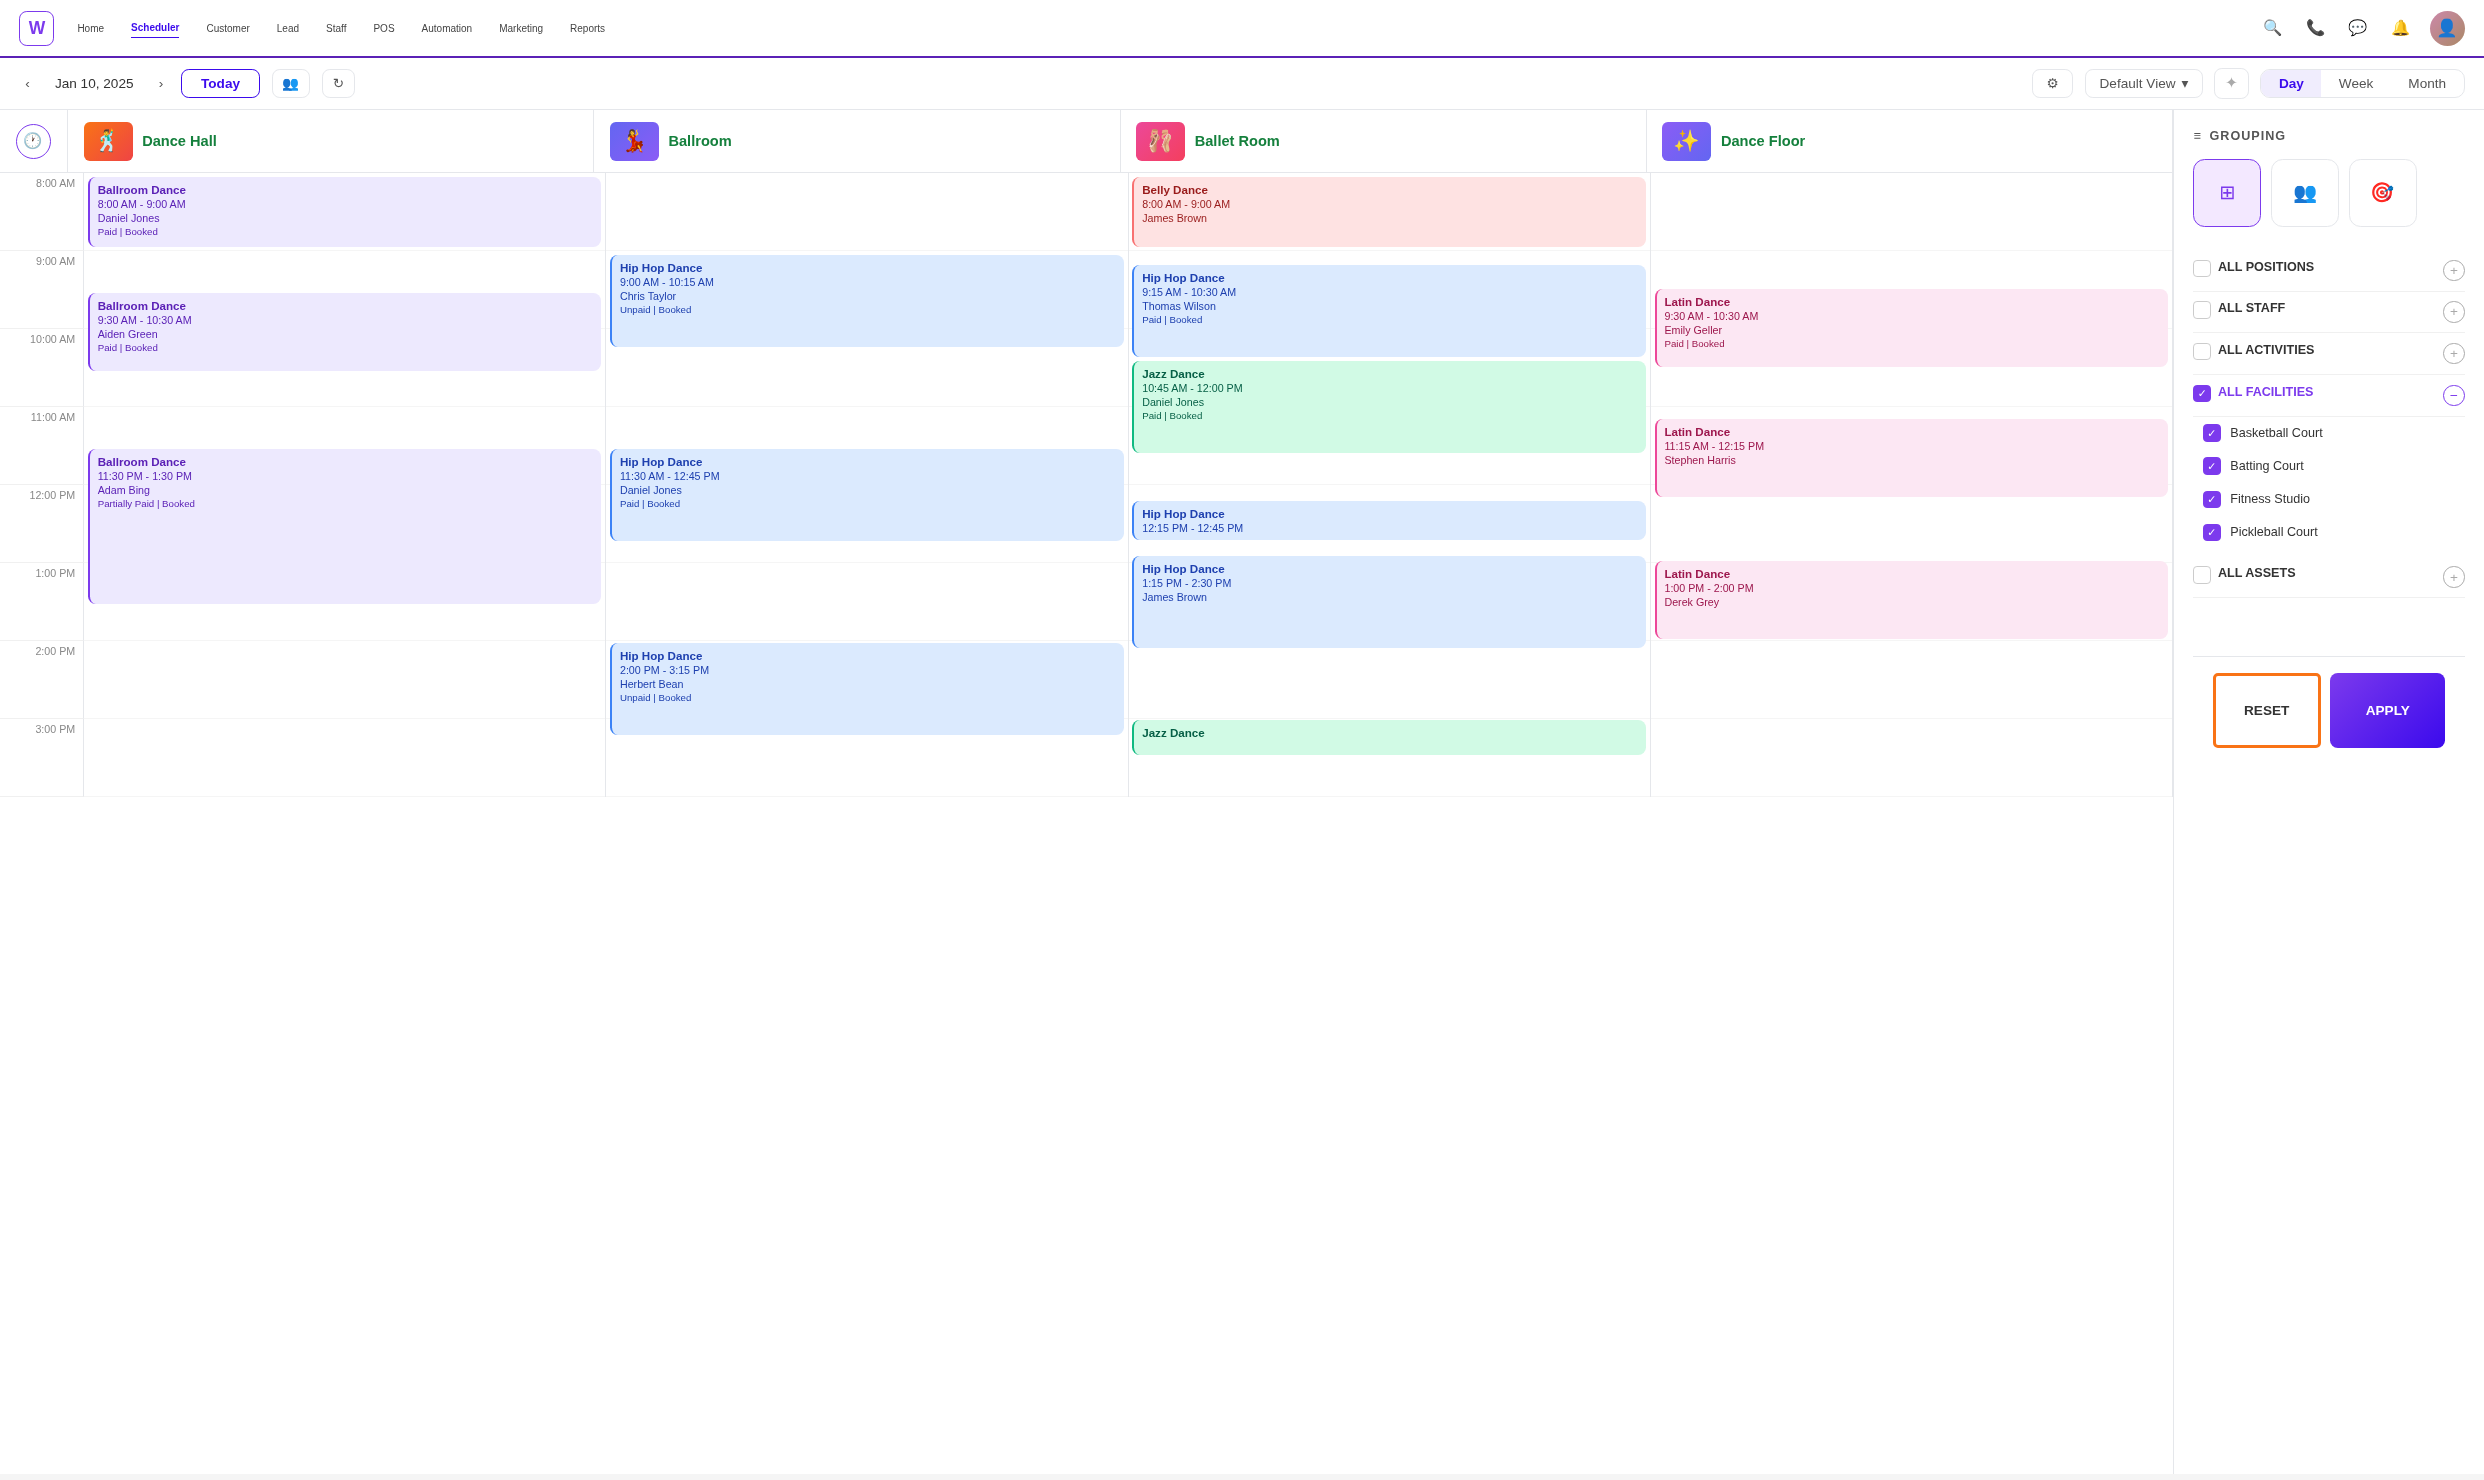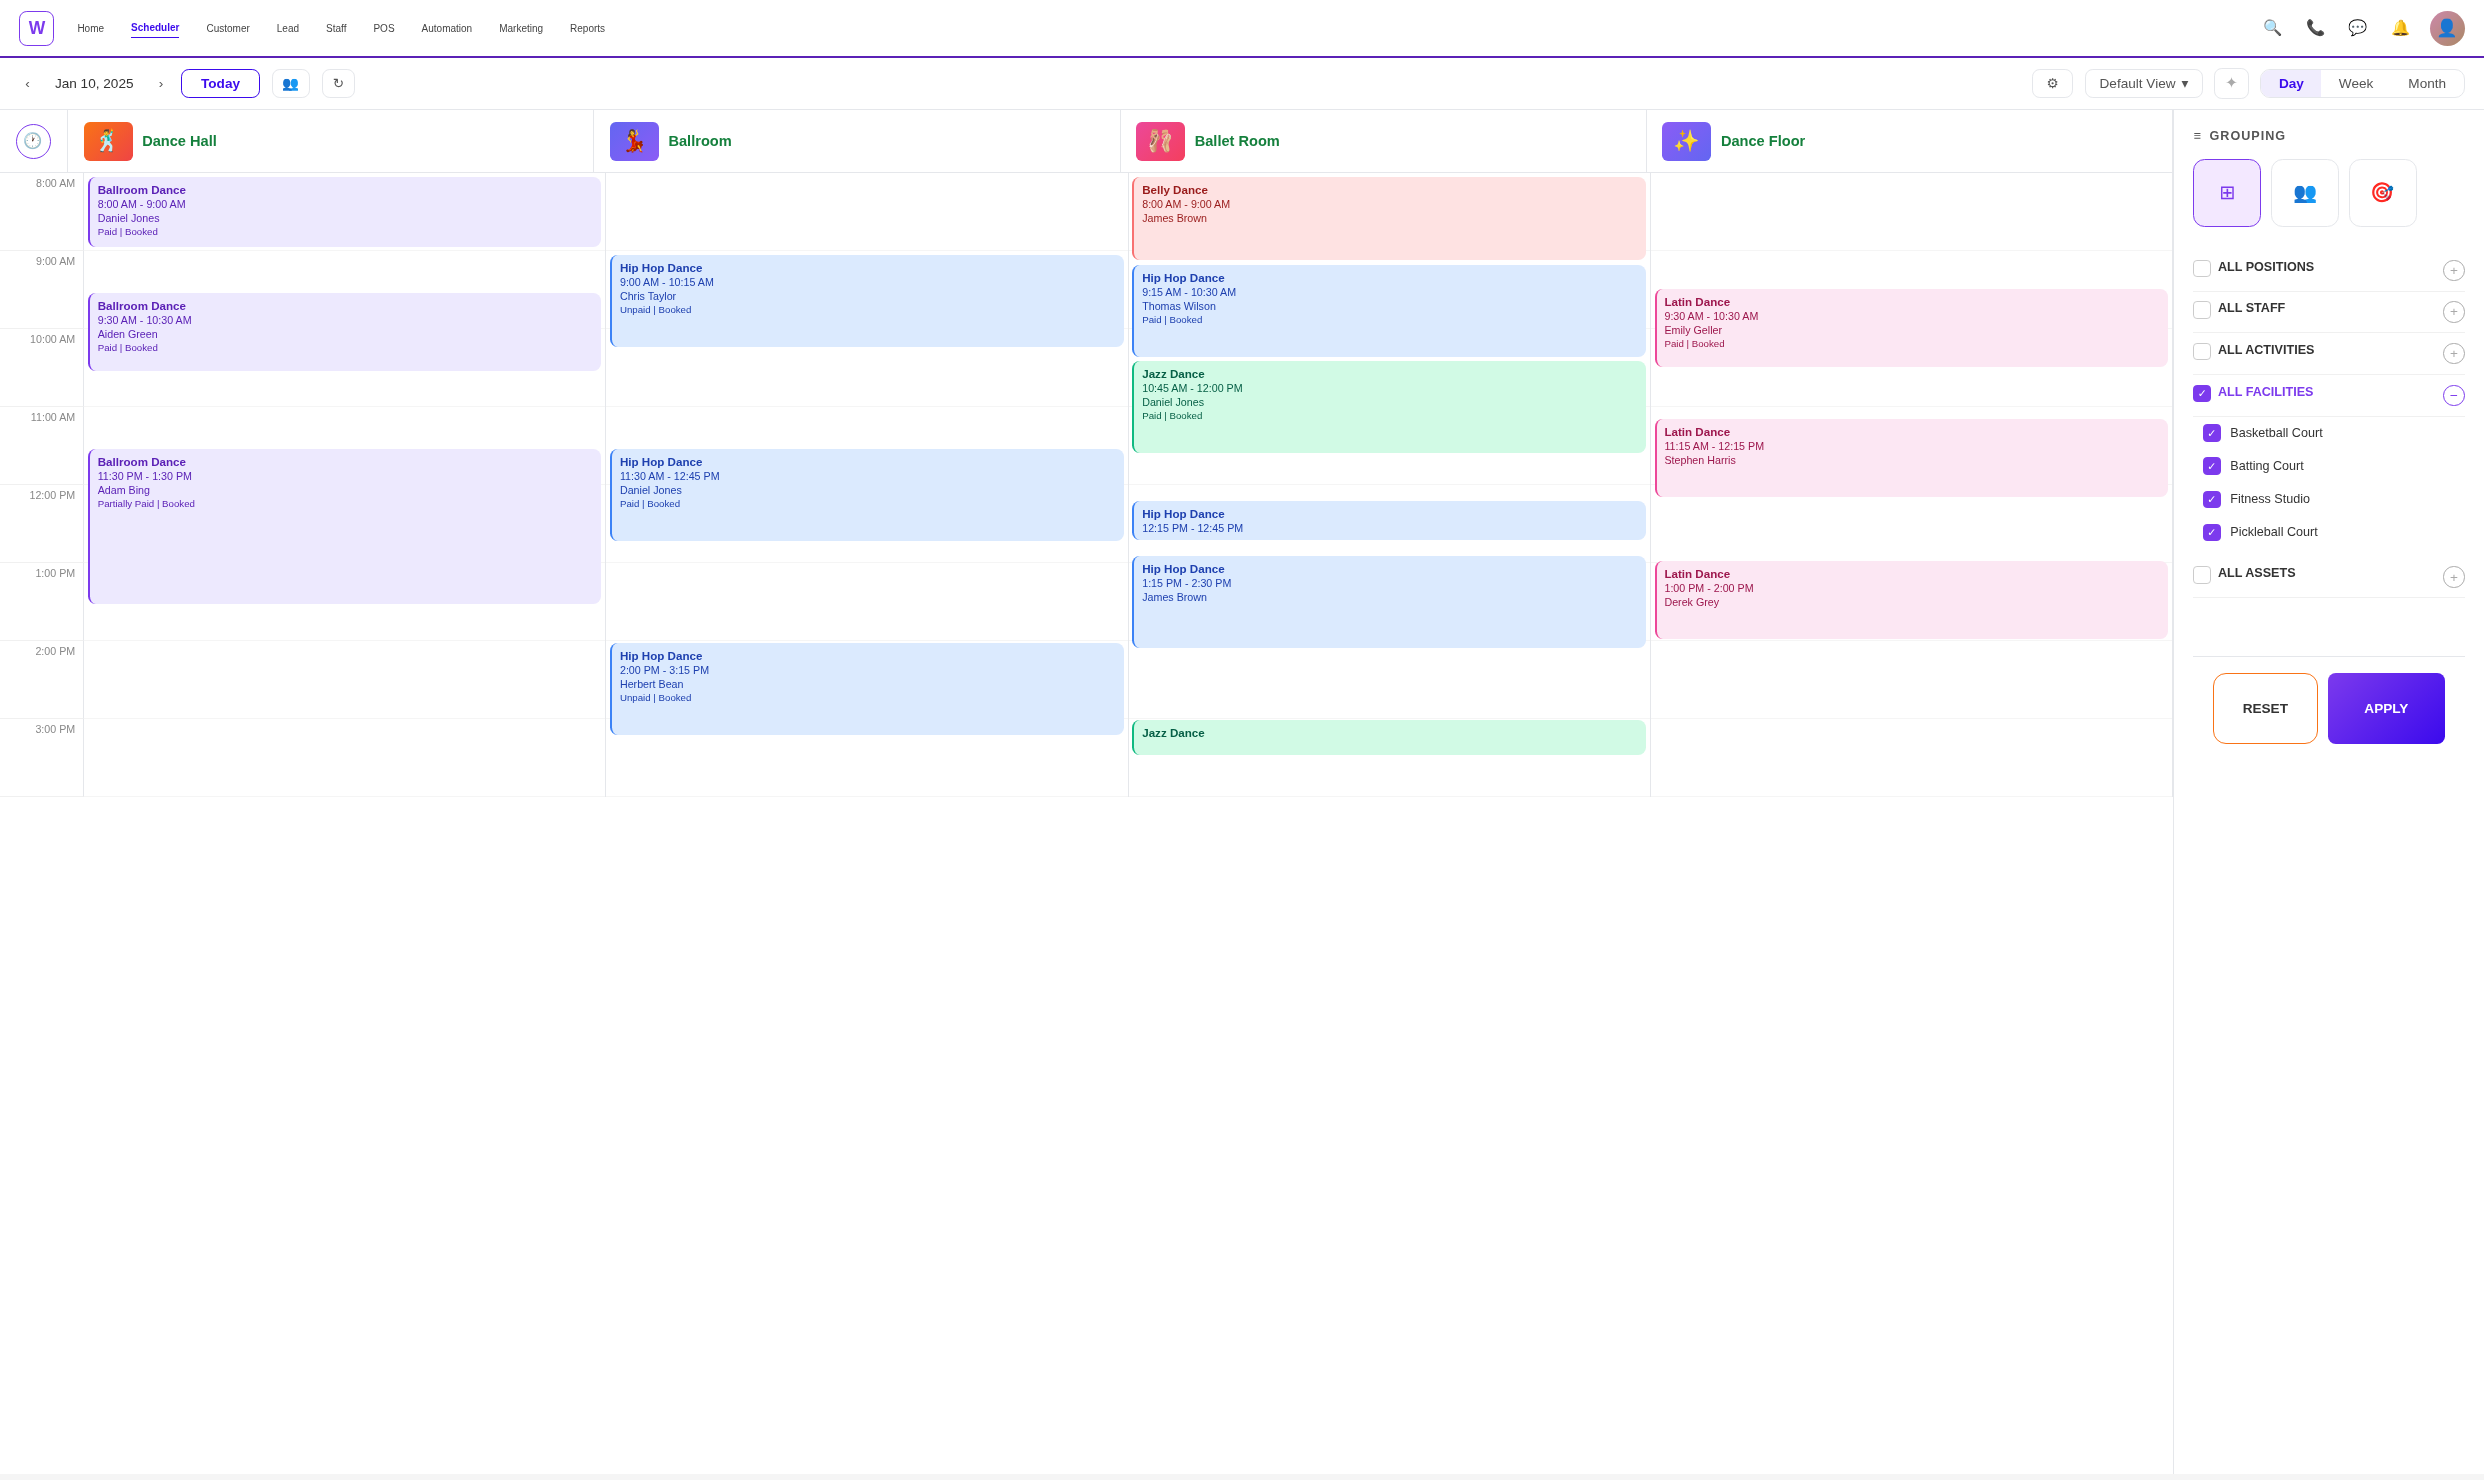--- a/index.html
+++ b/index.html
@@ -94,21 +94,21 @@
     .filter-label.highlight { color: #7c3aed; }
     .checkbox { width: 17.5px; height: 17.5px; border-radius: 3.9px; border: 1.9px solid #ccc; display: flex; align-items: center; justify-content: center; cursor: pointer; flex-shrink: 0; }
     .checkbox.checked { background: #7c3aed; border-color: #7c3aed; color: #fff; font-size: 10.7px; }
     .add-btn { width: 21.3px; height: 21.3px; border-radius: 50%; border: 1.9px solid #aaa; display: flex; align-items: center; justify-content: center; font-size: 13.6px; color: #aaa; cursor: pointer; }
     .minus-btn { width: 21.3px; height: 21.3px; border-radius: 50%; border: 1.9px solid #7c3aed; display: flex; align-items: center; justify-content: center; font-size: 13.6px; color: #7c3aed; cursor: pointer; }
 
     .facility-item { display: flex; align-items: center; gap: 9.7px; padding: 7.8px 0 7.8px 9.7px; }
     .facility-name { font-size: 12.6px; color: #333; flex: 1; }
 
     .sidebar-footer { display: flex; gap: 9.7px; padding: 15.5px 19.4px; background: #fff; border-top: 1px solid #e5e7eb; position: sticky; bottom: 0; }
-    .reset-btn { flex: 1; padding: 27px; border: 1px solid #f97316; border-radius: 13px; font-size: 13.6px; font-weight: 600; color: #333; background: none; cursor: pointer; }
+    .reset-btn { flex: 1; padding: 27px; border: 3px solid #f97316; border-radius: 5px; font-size: 13.6px; font-weight: 600; color: #333; background: none; cursor: pointer; }
     .apply-btn { flex: 2; padding: 9.7px; border: none; border-radius: 7.8px; font-size: 13.6px; font-weight: 700; color: #fff; background: linear-gradient(135deg, #7c3aed, #3b0aed); cursor: pointer; }
 
     
     .thumb-dance-hall { background: linear-gradient(135deg, #f97316, #ef4444); }
     .thumb-ballroom { background: linear-gradient(135deg, #6366f1, #8b5cf6); }
     .thumb-ballet { background: linear-gradient(135deg, #ec4899, #f43f5e); }
     .thumb-dance-floor { background: linear-gradient(135deg, #8b5cf6, #6366f1); }
 
     .thumb-icon { font-size: 21.3px; display: flex; align-items: center; justify-content: center; height: 100%; }
 
@@ -281,21 +281,21 @@
         <div class="grid-col" style="position:relative;">
           <div class="grid-slot"></div>
           <div class="grid-slot"></div>
           <div class="grid-slot"></div>
           <div class="grid-slot"></div>
           <div class="grid-slot"></div>
           <div class="grid-slot"></div>
           <div class="grid-slot"></div>
           <div class="grid-slot"></div>
 
-          <div class="event event-salmon" style="top: 3.9px; height: 83px;">
+          <div class="event event-salmon" style="top: 3.9px; height: 70px;">
             <div class="event-title">Belly Dance</div>
             <div class="event-time">8:00 AM - 9:00 AM</div>
             <div class="event-name">James Brown</div>
           </div>
 
           <div class="event event-blue" style="top: 92px; height: 92px;">
             <div class="event-title">Hip Hop Dance</div>
             <div class="event-time">9:15 AM - 10:30 AM</div>
             <div class="event-name">Thomas Wilson</div>
             <div class="event-status">Paid | Booked</div>

